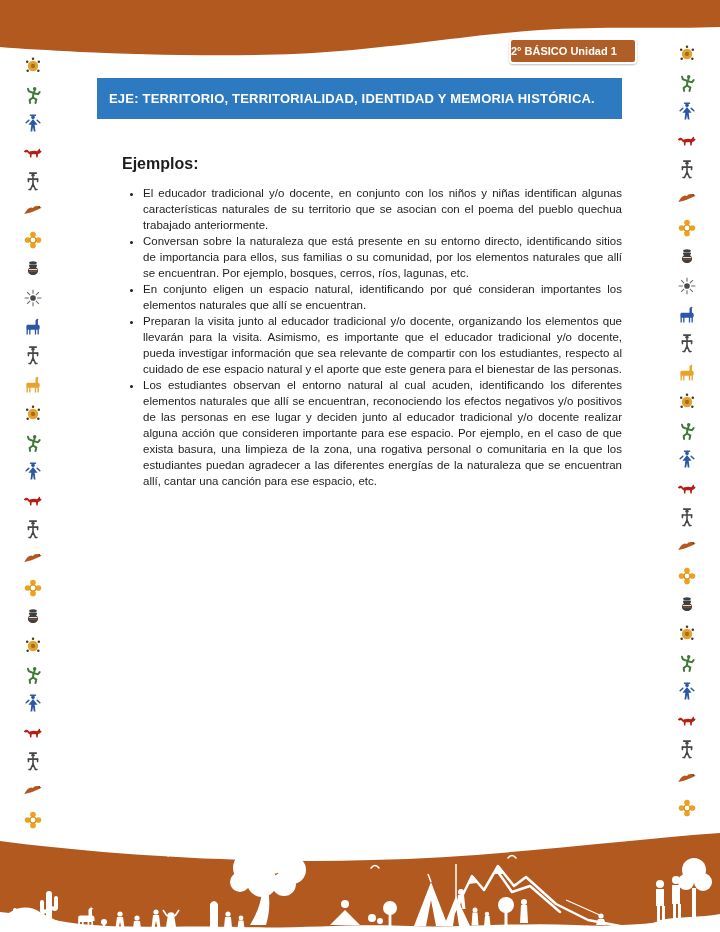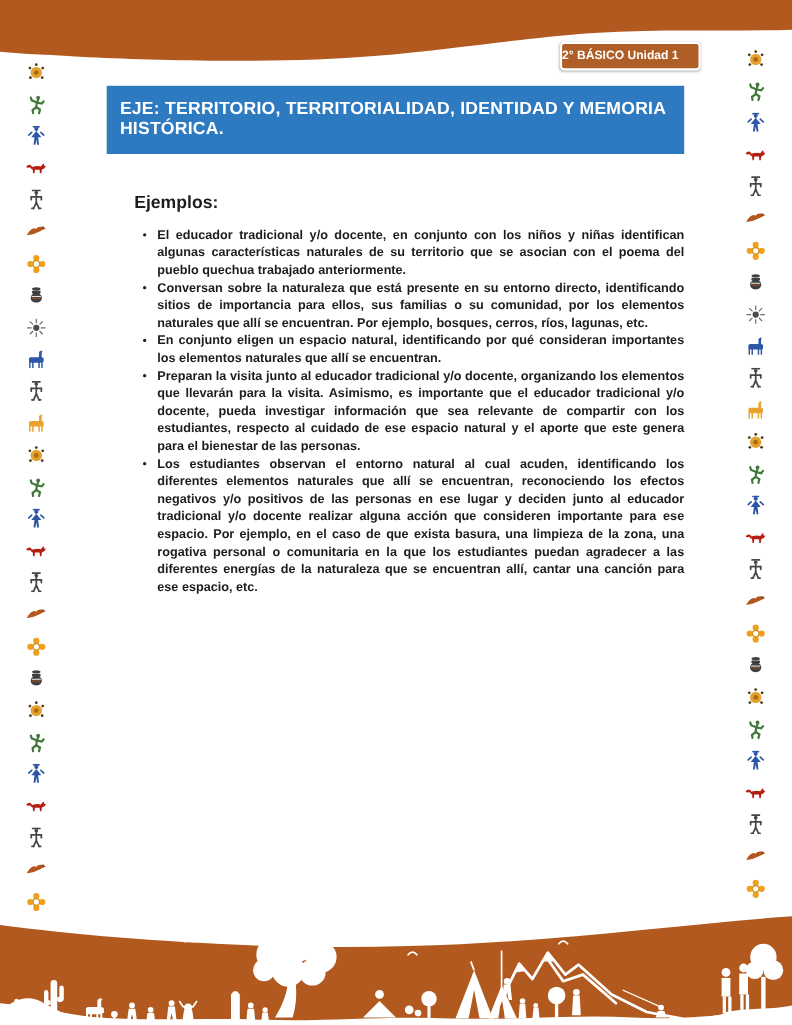--- a/index.html
+++ b/index.html
@@ -17,30 +17,30 @@
   }
   .side-col{position:absolute;width:26px;display:flex;flex-direction:column;align-items:center;gap:9px;}
   .side-left{left:20px;top:56px;}
   .side-right{right:20px;top:44px;}
   .side-icon{width:20px;height:20px;display:block;}
   .ic-llama-blue{color:#2d56a8;}
   .ic-llama-orange{color:#e8a22d;}
   .content{position:absolute;left:97px;top:78px;width:525px;}
   .page-title{font-size:13px;font-weight:bold;text-align:center;margin:0 0 28px 0;letter-spacing:.2px;color:#111;}
   .eje-banner{
-    background:var(--banner-blue);color:#fff;font-weight:bold;font-size:16px;
+    background:var(--banner-blue);color:#fff;font-weight:bold;font-size:13px;
     padding:13px 12px;letter-spacing:.2px;
   }
   .activity{margin:28px 0 0 0;font-size:10.5px;letter-spacing:-.1px;line-height:16px;white-space:nowrap;}
   .activity .b{font-weight:bold;}
   .activity .line2{display:block;text-align:center;white-space:normal;}
   .examples-label{margin:36px 0 0 0;font-size:16px;font-weight:bold;padding-left:25px;}
   .bullets{margin:12px 0 0 0;padding:0 0 0 46px;list-style:disc;}
   .bullets li{
-    font-size:11.5px;line-height:16px;text-align:justify;margin:0;padding:0;color:var(--text-dark);font-weight:bold;
+    font-size:11.5px;line-height:16px;text-align:justify;margin:0;padding:0;color:var(--text-dark);
   }
   .footer-svg{position:absolute;left:0;bottom:0;width:720px;height:102px;display:block;}
   .defs-holder{position:absolute;width:0;height:0;overflow:hidden;}
 </style>
 </head>
 <body>
 
 <svg class="defs-holder" aria-hidden="true">
   <defs>
     <symbol id="i-turtle" viewBox="0 0 24 24">

